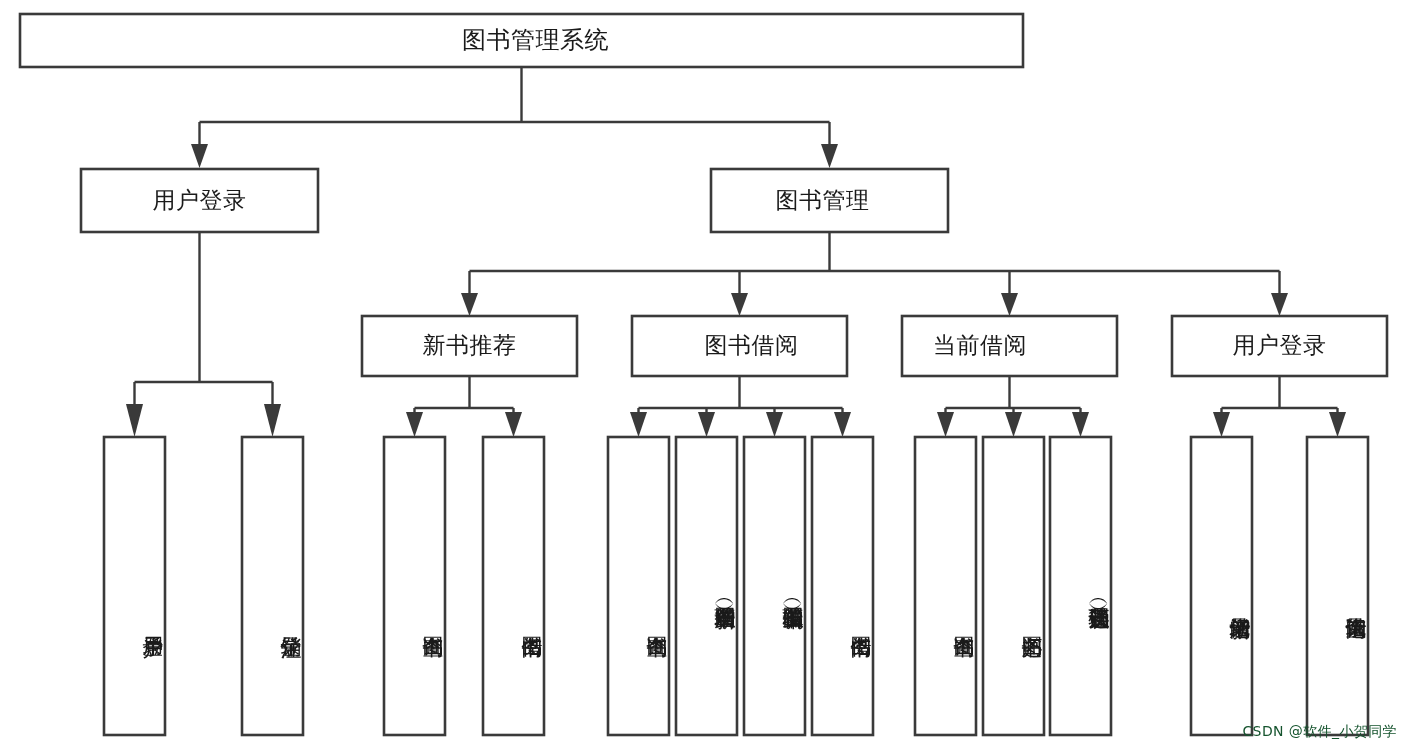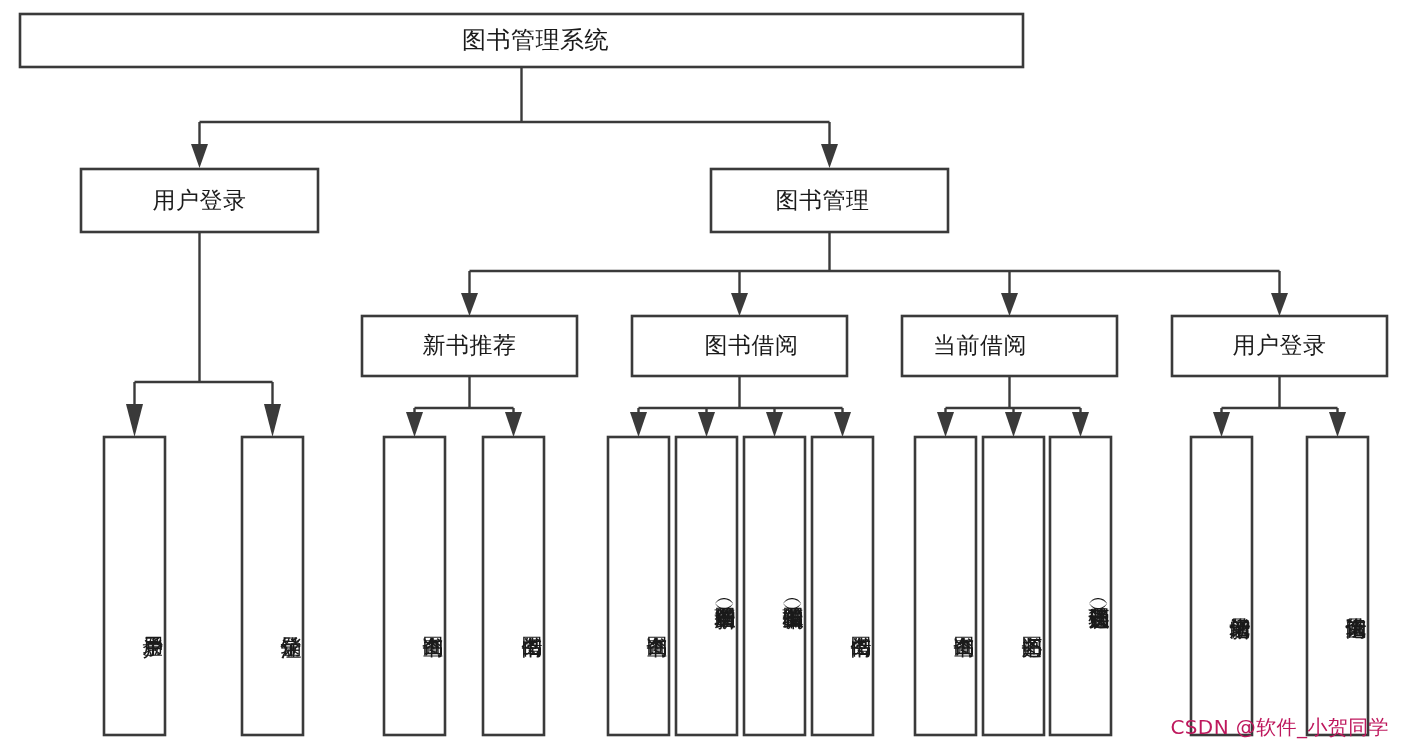--- a/index.html
+++ b/index.html
@@ -59,24 +59,24 @@
     color: #1a1a1a;
     font-size: 21px;
     line-height: 1.22;
     writing-mode: vertical-rl;
     text-orientation: upright;
     white-space: nowrap;
     pointer-events: none;
   }
   #watermark {
     position: absolute;
-    right: 16px;
+    right: 8px;
     bottom: 6px;
-    color: #be185d;
-    font-size: 20px;
+    color: #14532d;
+    font-size: 14px;
     letter-spacing: 0.4px;
     white-space: nowrap;
     pointer-events: none;
   }
 </style>
 </head>
 <body>
 
 <div id="diagram-root">
 

